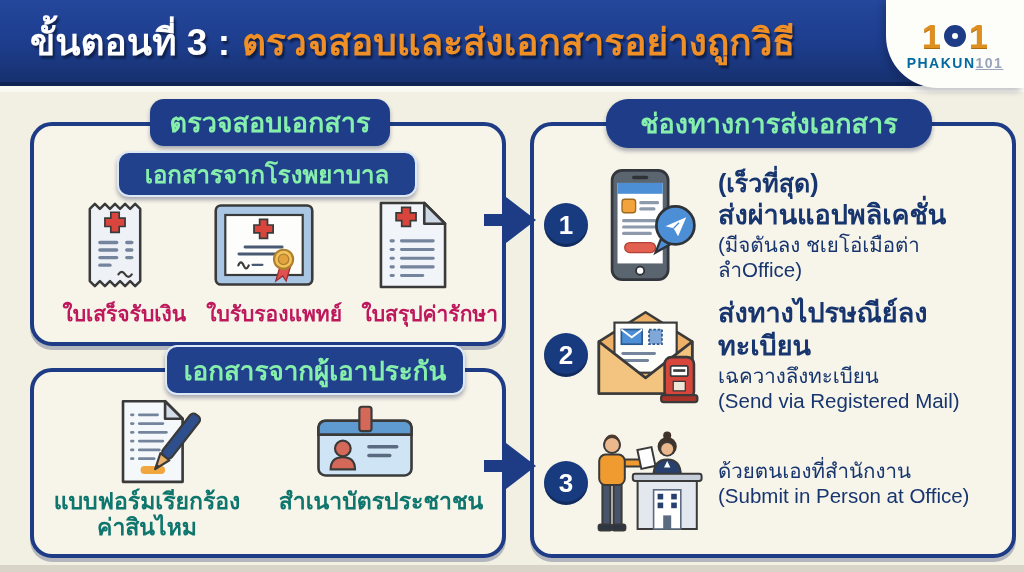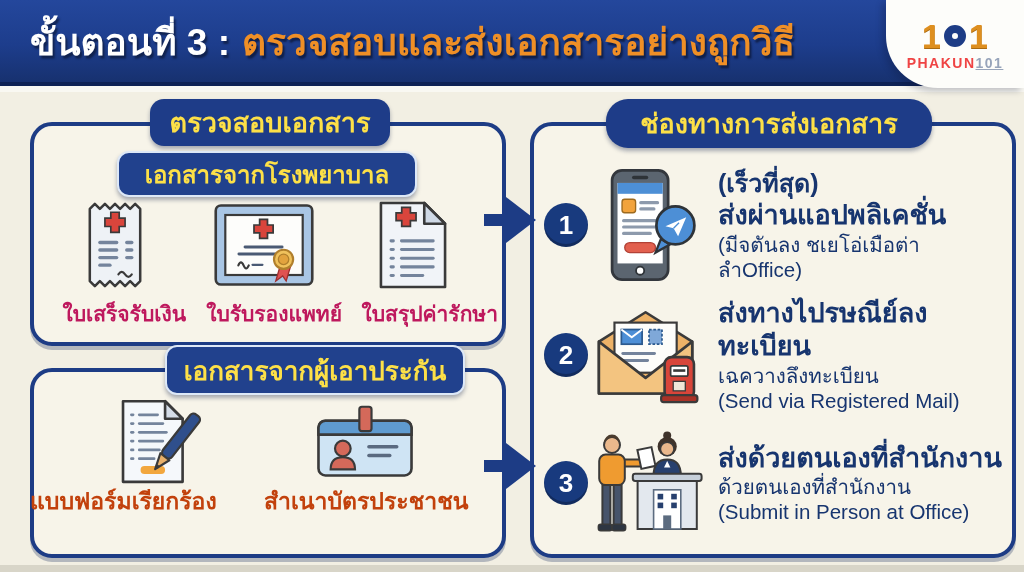--- a/index.html
+++ b/index.html
@@ -15,48 +15,48 @@
   .step-label{color:#ffffff;text-shadow:2px 3px 2px rgba(8,16,40,.6);}
   .step-title{color:#ef8f26;text-shadow:2px 3px 2px rgba(8,16,40,.65);}
   .logo-tab{position:absolute;right:0;top:0;width:138px;height:86px;background:#fdfdfa;
     border-bottom-left-radius:52px;box-shadow:-4px 3px 6px rgba(10,20,50,.25);
     display:flex;flex-direction:column;align-items:center;justify-content:center;padding-top:2px;}
   .logo-mark{display:flex;align-items:center;gap:2px;}
   .logo-one{font-size:34px;font-weight:800;color:#de8f1f;text-shadow:0 1px 0 #a96a10;line-height:1;}
   .logo-ring{width:22px;height:22px;border:8px solid #1d3c85;border-radius:50%;margin:0 1px;box-sizing:border-box;
     background:transparent;}
   .logo-brand{font-size:14px;font-weight:700;letter-spacing:1.5px;margin-top:2px;}
-  .logo-brand .b1{color:#ef4444;}
+  .logo-brand .b1{color:#0369a1;}
   .logo-brand .b2{color:#97a4ba;text-decoration:underline;}
 
   
   .box{position:absolute;border:4px solid #1d3c85;border-radius:22px;background:#f7f4e9;
     box-shadow:0 4px 0 rgba(18,38,88,.28);}
   #box-left-1{left:30px;top:122px;width:468px;height:216px;}
   #box-left-2{left:30px;top:368px;width:468px;height:182px;}
   #box-right{left:530px;top:122px;width:478px;height:428px;}
 
   .pill{position:absolute;z-index:6;display:flex;align-items:center;justify-content:center;
-    color:#fde047;font-weight:800;background:#1e3c88;border-radius:14px;
+    color:#86efac;font-weight:800;background:#1e3c88;border-radius:14px;
     box-shadow:0 3px 4px rgba(15,30,70,.35);white-space:nowrap;}
   #pill-check{left:150px;top:99px;width:240px;height:47px;font-size:27px;}
   #pill-hospital{left:117px;top:151px;width:296px;height:42px;font-size:24px;background:#21418d;border:2.5px solid #dde8f7;border-radius:12px;}
   #pill-insured{left:117px;top:345px;width:296px;height:46px;font-size:26px;background:#21418d;border:2.5px solid #dde8f7;border-radius:12px;margin-left:48px;}
   #pill-channels{left:606px;top:99px;width:326px;height:49px;font-size:27px;border-radius:22px;}
 
   
   .hospital-icons{position:absolute;left:40px;top:196px;width:448px;height:98px;display:flex;}
   .hospital-icons .cell{flex:1;display:flex;align-items:center;justify-content:center;}
   .hospital-labels{position:absolute;left:30px;top:297px;width:468px;display:flex;}
   .hospital-labels .cell{flex:1;text-align:right;font-weight:800;font-size:21px;color:#be185d;}
 
   .insured-icons{position:absolute;left:50px;top:398px;width:420px;height:88px;display:flex;}
   .insured-icons .cell{flex:1;display:flex;align-items:center;justify-content:center;}
   .insured-labels{position:absolute;left:30px;top:488px;width:468px;display:flex;}
-  .insured-labels .cell{flex:1;font-weight:800;font-size:23px;color:#c2410c;line-height:1.15;}
+  .insured-labels .cell{flex:1;text-align:center;font-weight:800;font-size:23px;color:#0f766e;line-height:1.15;}
 
   
   .flow-arrow{position:absolute;width:52px;height:52px;}
   #arrow-1{left:484px;top:194px;}
   #arrow-2{left:484px;top:440px;}
 
   
   .channel{position:absolute;left:544px;width:458px;display:flex;align-items:center;}
   #channel-1{top:156px;height:138px;}
   #channel-2{top:294px;height:122px;}
@@ -189,20 +189,21 @@
         <circle cx="32" cy="50" r="9" fill="#d4695a" stroke="#3a3a3a" stroke-width="2.5"></circle>
         <path d="M18 74 q0 -14 14 -14 q14 0 14 14 z" fill="#d4695a" stroke="#3a3a3a" stroke-width="2.5"></path>
         <rect x="60" y="46" width="36" height="4" rx="2" fill="#5a6a80"></rect>
         <rect x="60" y="56" width="28" height="4" rx="2" fill="#5a6a80"></rect>
       </svg>
     </div>
   </div>
   <div class="insured-labels">
     <div class="cell">
       <div>แบบฟอร์มเรียกร้อง</div>
+      <div>ค่าสินไหม</div>
     </div>
     <div class="cell">
       <div>สำเนาบัตรประชาชน</div>
     </div>
   </div>
 
   <svg class="flow-arrow" id="arrow-1" viewBox="0 0 52 52">
     <rect x="0" y="20" width="24" height="12" fill="#1d3c85"></rect>
     <polygon points="22,3 52,26 22,49" fill="#1d3c85"></polygon>
   </svg>
@@ -293,20 +294,19 @@
         <rect x="56" y="56" width="86" height="9" rx="3" fill="#c6cfd9" stroke="#3a3a3a" stroke-width="2.5"></rect>
         <rect x="82" y="76" width="34" height="49" fill="#ffffff" stroke="#5c6c80" stroke-width="2"></rect>
         <rect x="87" y="81" width="7" height="7" fill="#27406e"></rect>
           <rect x="104" y="81" width="7" height="7" fill="#27406e"></rect>
         <rect x="87" y="92" width="7" height="7" fill="#27406e"></rect>
           <rect x="104" y="92" width="7" height="7" fill="#27406e"></rect>
         <rect x="94" y="108" width="10" height="17" fill="#5c6c80"></rect>
       </svg>
     </div>
     <div class="channel-text">
-      <div class="ch-title">ส่งด้วยตนเองที่สำนักงาน</div>
       <div class="ch-sub">ด้วยตนเองที่สำนักงาน</div>
       <div class="ch-sub">(Submit in Person at Office)</div>
     </div>
   </div>
 
   <div class="bottom-strip"></div>
 </div>
 
 </body></html>

